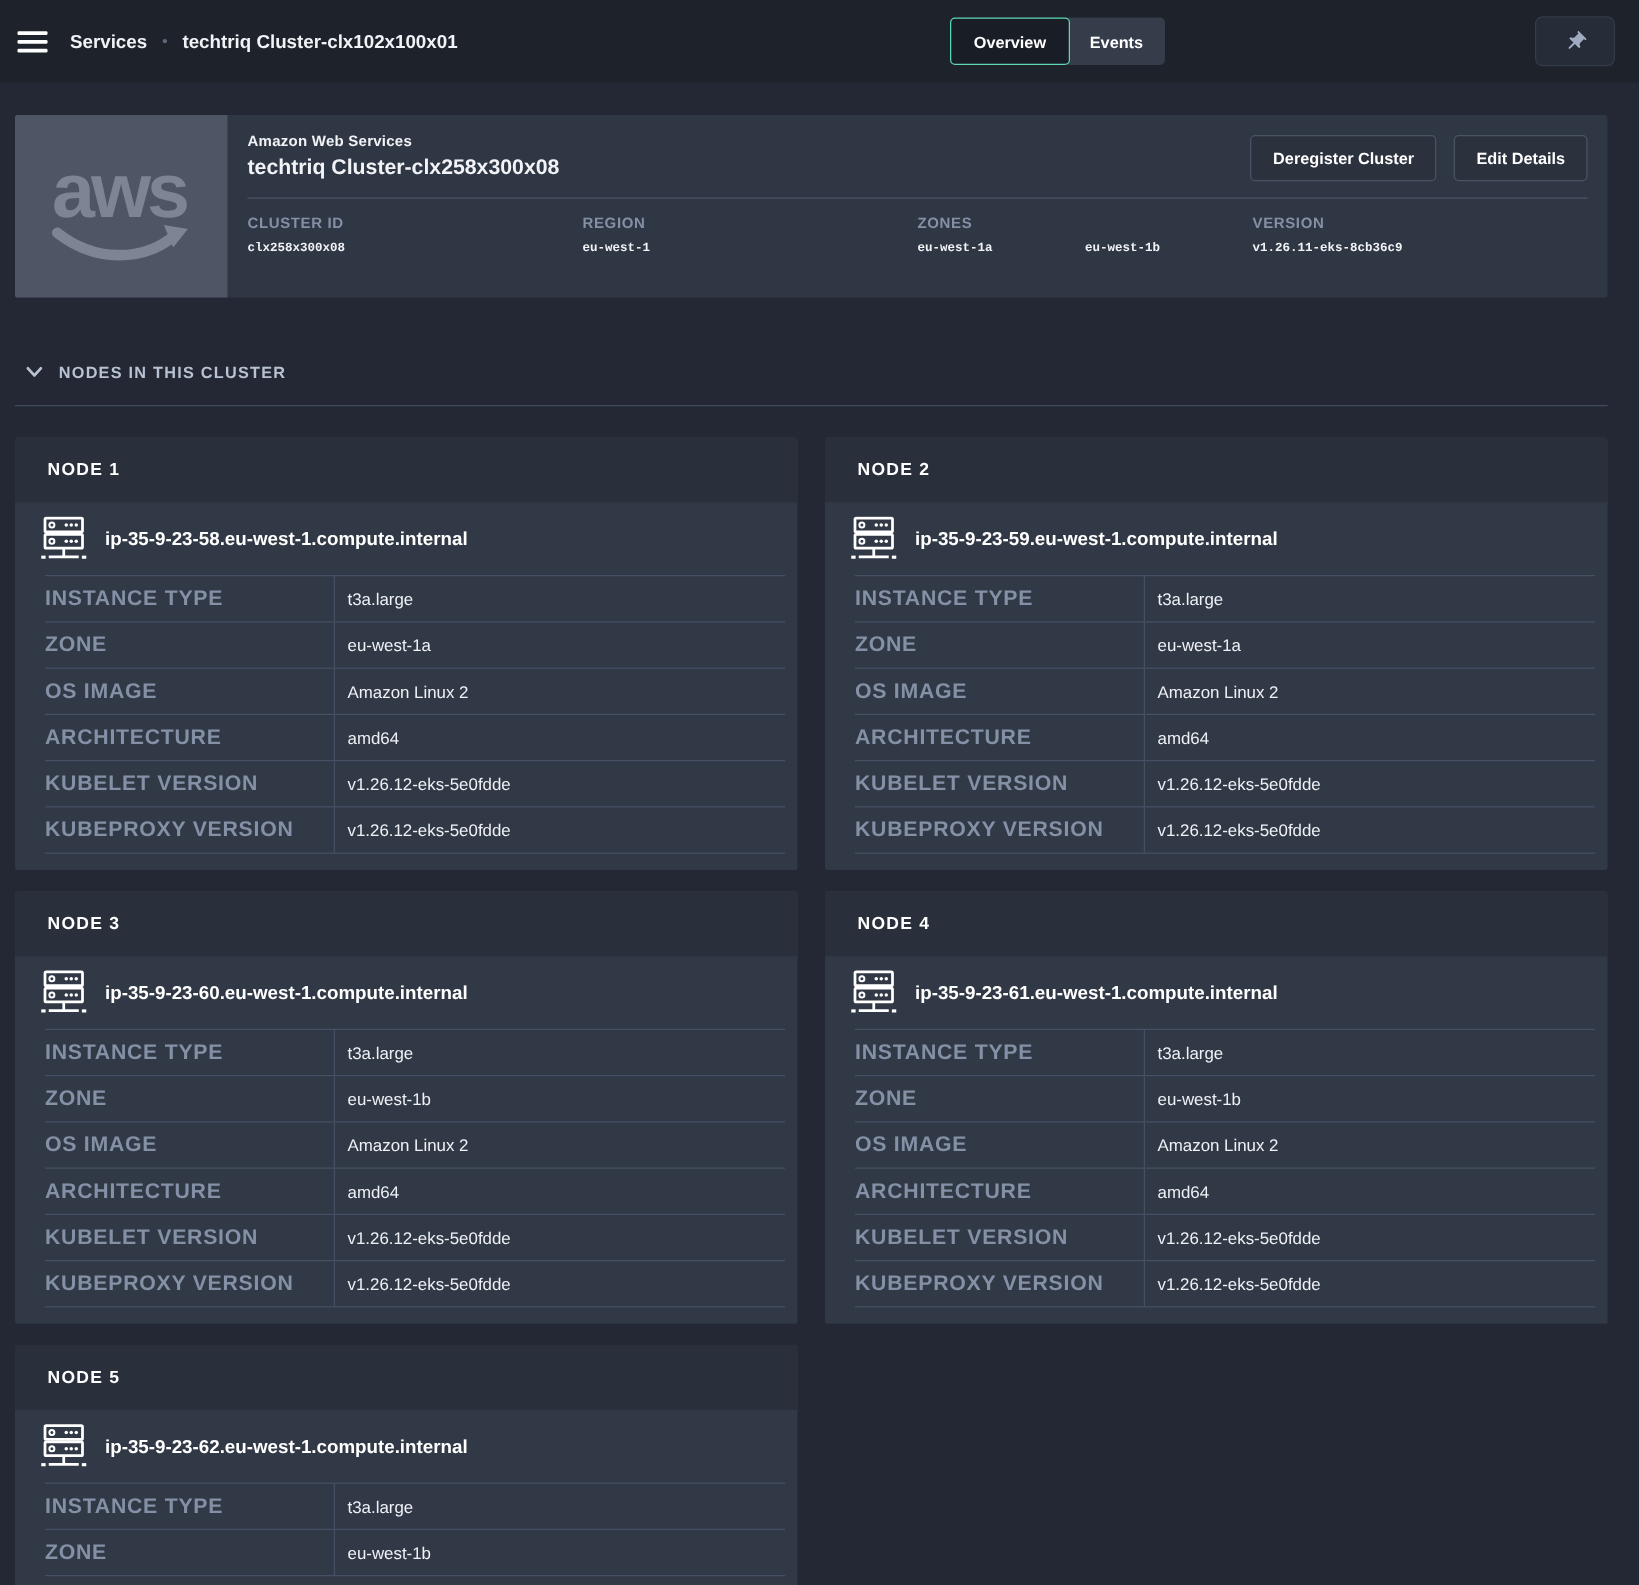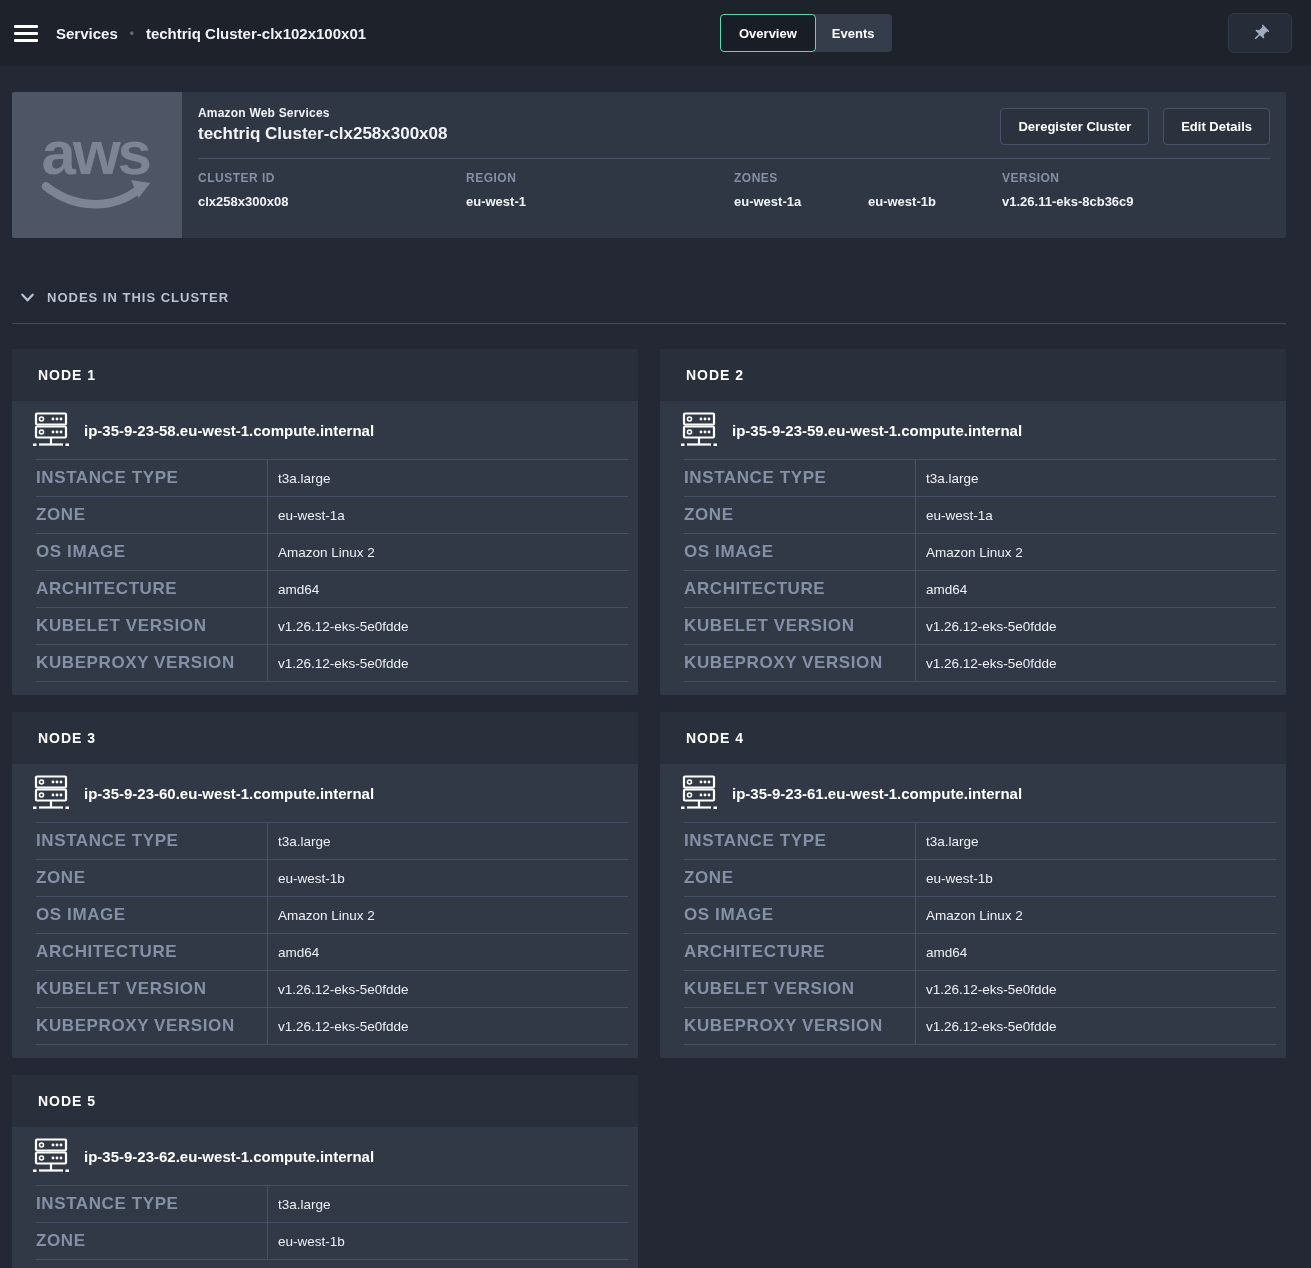--- a/index.html
+++ b/index.html
@@ -37,21 +37,21 @@
     display:flex;
     align-items:center;
     padding:0 19px 0 14px;
   }
   .hamburger{width:24px;height:17px;display:flex;flex-direction:column;justify-content:space-between;cursor:pointer;}
   .hamburger span{display:block;height:3px;background:#fff;border-radius:1px;}
   .breadcrumb{display:flex;align-items:center;margin-left:18px;font-size:15px;font-weight:bold;}
   .crumb-sep{color:#5f6a7d;font-size:12px;margin:0 12px;}
   .tabgroup{
     position:absolute;
-    left:720px;top:14px;
+    left:760px;top:14px;
     display:flex;align-items:stretch;height:38px;
     border-radius:4px;
   }
   .tab{
     display:flex;align-items:center;justify-content:center;
     padding:0 18px;
     font-size:13px;font-weight:bold;color:#fff;
     cursor:pointer;
   }
   .tab.active{
@@ -106,22 +106,22 @@
     font-family:"Liberation Sans",sans-serif;
     padding:10px 17px;
     cursor:pointer;
   }
   .card-divider{border-bottom:1px solid var(--divider);margin-top:13px;}
   .stats-row{display:flex;padding-top:12px;}
   .stat{width:268px;}
   .stat-label{font-size:12px;font-weight:bold;color:var(--label);letter-spacing:.5px;}
   .stat-values{display:flex;margin-top:9px;}
   .stat-value{
-    font-family:Liberation Sans, sans-serif;
-    font-size:13px;font-weight:bold;color:var(--text);
+    font-family:Liberation Mono, monospace;
+    font-size:10px;font-weight:bold;color:var(--text);
     min-width:134px;
   }
   
   .nodes-toggle-row{margin-top:52px;}
   .nodes-toggle{
     display:inline-flex;align-items:center;gap:12px;
     color:var(--muted);
     font-size:13px;font-weight:bold;letter-spacing:1px;
     cursor:pointer;
     padding-left:8px;

